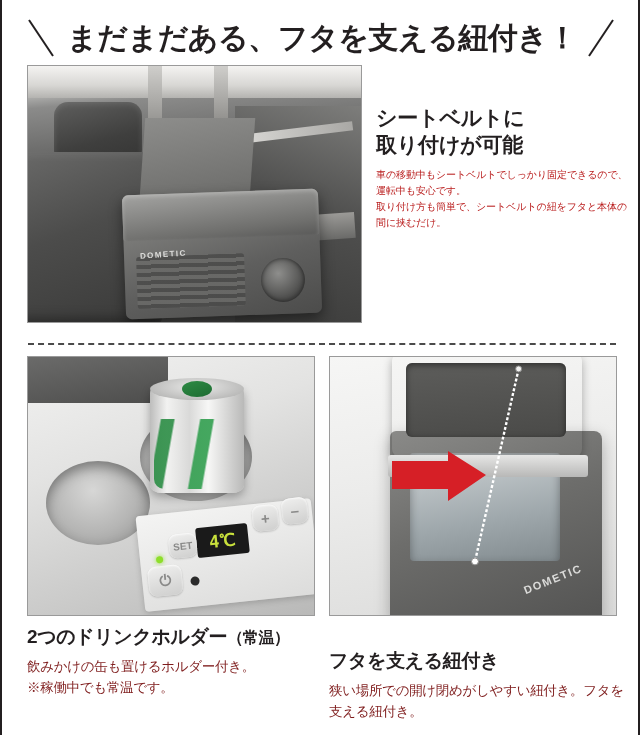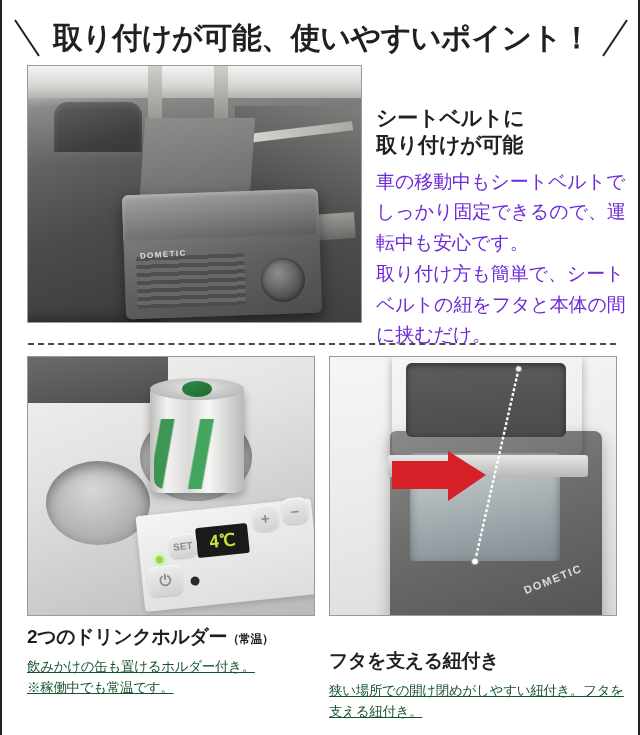--- a/index.html
+++ b/index.html
@@ -126,21 +126,21 @@
     white-space:nowrap;
   }
 
   .top-text { position:absolute; left:374px; top:12px; width:252px;margin-top:30px; }
   .sec-title {
     font-size:21px; font-weight:bold; line-height:1.30;
     color:#231f20; letter-spacing:-0.2px;
   }
   .sec-body {
     margin-top:8px;
-    font-size:19px; line-height:1.62; color:#6d28d9;
+    font-size:10px; line-height:1.62; color:#b91c1c;
     letter-spacing:-0.1px;
   }
 
   
   .divider {
     position:absolute; left:26px; top:343px; width:588px; height:0;
     border-top:2px dashed #4a4a4a;
   }
 
   
@@ -266,39 +266,38 @@
     color:#e2e2e0; transform:rotate(-22deg); opacity:.95;
   }
 
   .cap { position:absolute; top:268px; }
   .cap-left { left:25px; width:295px; }
   .cap-right { left:327px; width:295px;margin-top:24px; }
   .cap-title {
     font-size:19px; font-weight:bold; color:#231f20;
     letter-spacing:-0.4px; white-space:nowrap;
   }
-  .cap-title .paren { font-size:12px; }
+  .cap-title .paren { font-size:16px; }
   .cap-body {
-    margin-top:7px; font-size:13.5px; line-height:1.55; color:#14532d;
+    margin-top:7px; font-size:13.5px; line-height:1.55; color:#7f1d1d;
     letter-spacing:-0.3px;
-    text-decoration:underline;
   }
 </style>
 </head>
 <body>
 
 <div class="page">
 
   <div class="headline-row">
     <span class="slash">
       <svg width="30" height="44" viewBox="0 0 30 44">
           <line x1="2" y1="4" x2="26" y2="40" stroke="#231f20" stroke-width="2"></line>
         </svg>
     </span>
-    <span class="headline-text">取り付けが可能、使いやすいポイント！</span>
+    <span class="headline-text">まだまだある、フタを支える紐付き！</span>
     <span class="slash">
       <svg width="30" height="44" viewBox="0 0 30 44">
           <line x1="26" y1="4" x2="2" y2="40" stroke="#231f20" stroke-width="2"></line>
         </svg>
     </span>
   </div>
 
   <div class="top-block">
 
     <div class="photo photo-top">

